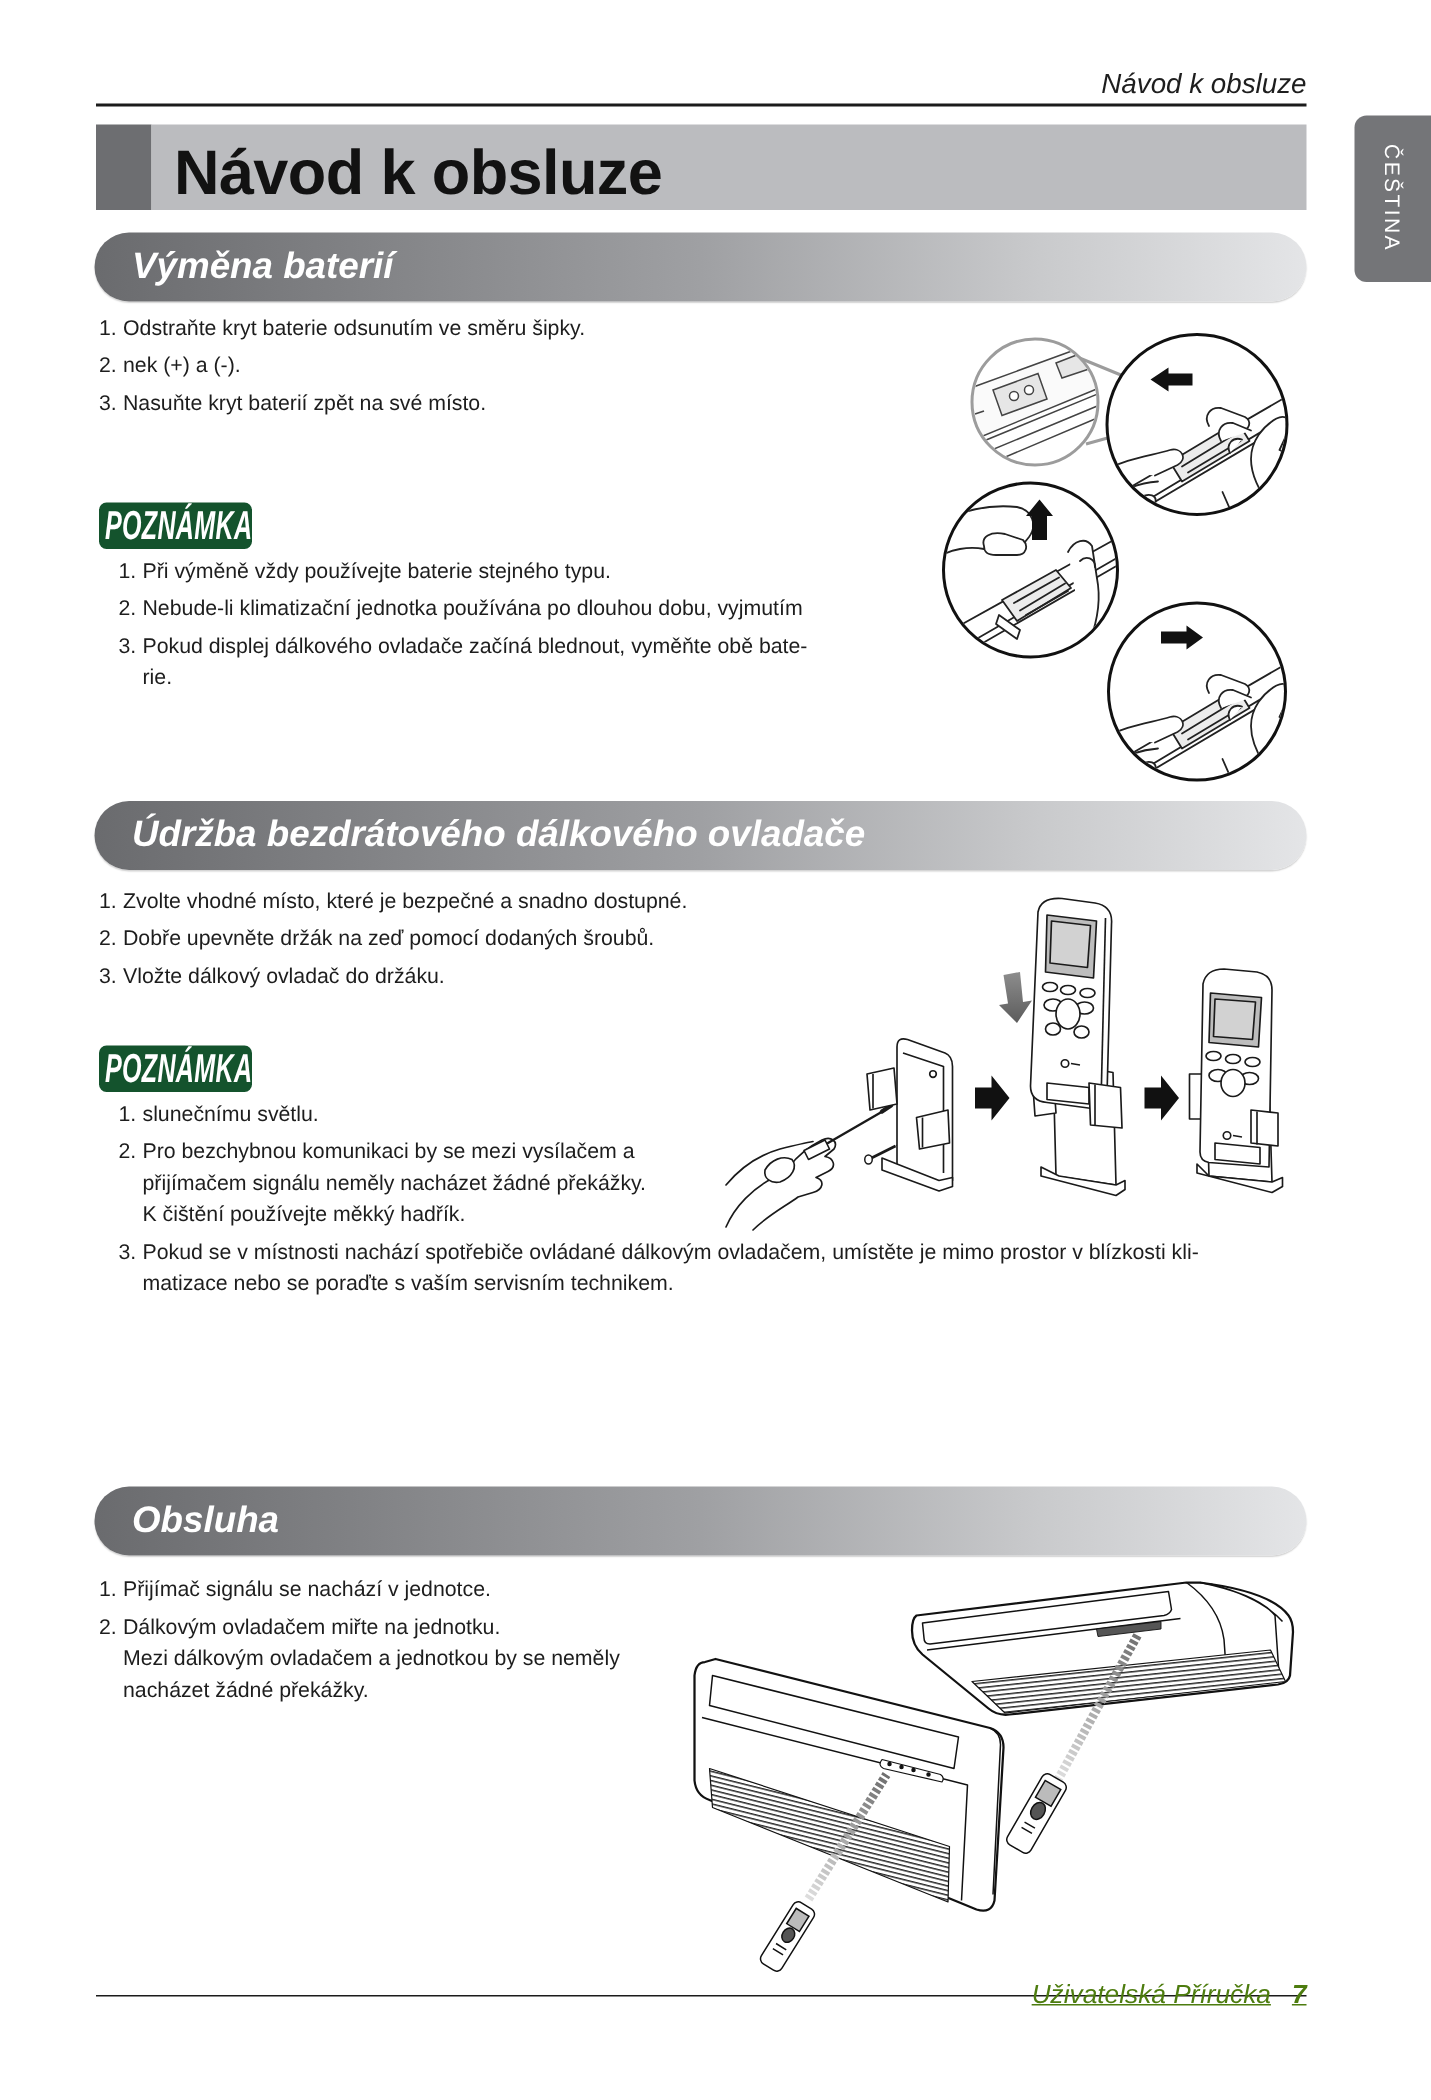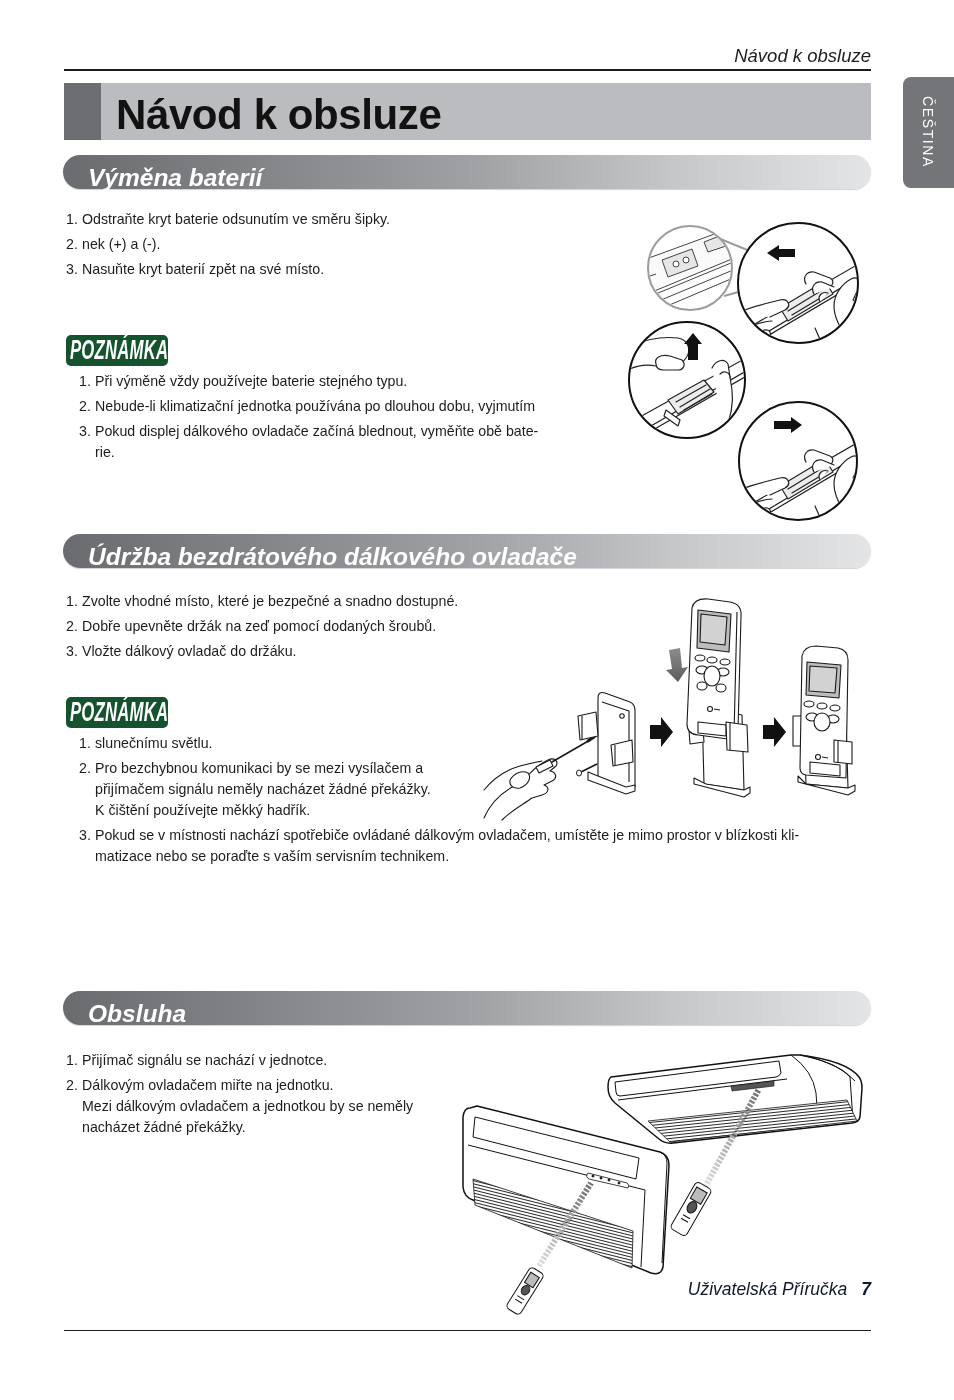--- a/index.html
+++ b/index.html
@@ -6,32 +6,32 @@
 body{width:954px;height:1400px;position:relative;overflow:hidden;font-family:"Liberation Sans",sans-serif;color:#1d1d1d;}
 .abs{position:absolute;}
 .running-title{right:83px;top:45px;font-size:18.5px;font-style:italic;line-height:22px;white-space:nowrap;color:#1e1e1e;}
 .rule-top{left:64px;top:69px;width:807px;height:2px;background:#1b1b1b;}
 .title-bar{left:64px;top:83px;width:807px;height:57px;}
 .title-block{position:absolute;left:0;top:0;width:37px;height:57px;background:#6d6e71;}
 .title-fill{position:absolute;left:37px;top:0;right:0;height:57px;background:#bbbcbf;}
 .title-text{position:absolute;left:52px;top:3px;font-size:42px;font-weight:bold;line-height:57px;color:#121212;letter-spacing:-0.4px;white-space:nowrap;}
 .lang-tab{left:903px;top:77px;width:51px;height:111px;border-radius:8px 0 0 8px;background:#747578;}
 .lang-label{position:absolute;left:25px;top:55px;transform:translate(-50%,-50%) rotate(90deg);color:#ffffff;font-size:14px;letter-spacing:1.6px;white-space:nowrap;line-height:16px;}
-.sec-head{left:63px;width:808px;height:34px;border-radius:23px;box-shadow:0 1px 1px rgba(0,0,0,0.18);
+.sec-head{left:63px;width:808px;height:46px;border-radius:23px;box-shadow:0 1px 1px rgba(0,0,0,0.18);
   background:linear-gradient(to right,#6a6b6e 0%,#818285 22%,#9fa0a3 50%,#c9cacc 78%,#e4e5e7 100%);}
 .sec-title{position:absolute;left:25px;top:0;font-size:24.5px;font-weight:bold;font-style:italic;color:#ffffff;line-height:45px;white-space:nowrap;}
 .list{font-size:14.2px;line-height:21px;color:#1d1d1d;}
 .item{position:relative;margin-bottom:4px;}
 .num{position:absolute;left:0;top:0;}
 .lines{margin-left:16px;}
 .line{display:block;white-space:nowrap;}
 .badge{width:102px;height:31px;background:#14532d;border-radius:5px;overflow:hidden;}
 .badge-text{position:absolute;left:4px;top:0;font-size:27px;line-height:31px;font-weight:bold;font-style:italic;color:#ffffff;transform:scaleX(0.62);transform-origin:0 50%;white-space:nowrap;letter-spacing:0.3px;}
 .rule-bottom{left:64px;top:1330px;width:807px;height:1px;background:#1b1b1b;}
-.footer{right:83px;top:1278px;font-size:17.5px;font-style:italic;line-height:22px;white-space:nowrap;color:#0f172a;}
+.footer{right:83px;top:1318px;font-size:17.5px;font-style:italic;line-height:22px;white-space:nowrap;color:#4d7c0f;text-decoration:underline;}
 .footer-page{font-weight:bold;margin-left:14px;}
 svg{overflow:visible;}
 </style>
 </head>
 <body>
 
 <div class="abs running-title">Návod k obsluze</div>
 <div class="abs rule-top"></div>
 
 <div class="abs title-bar">

